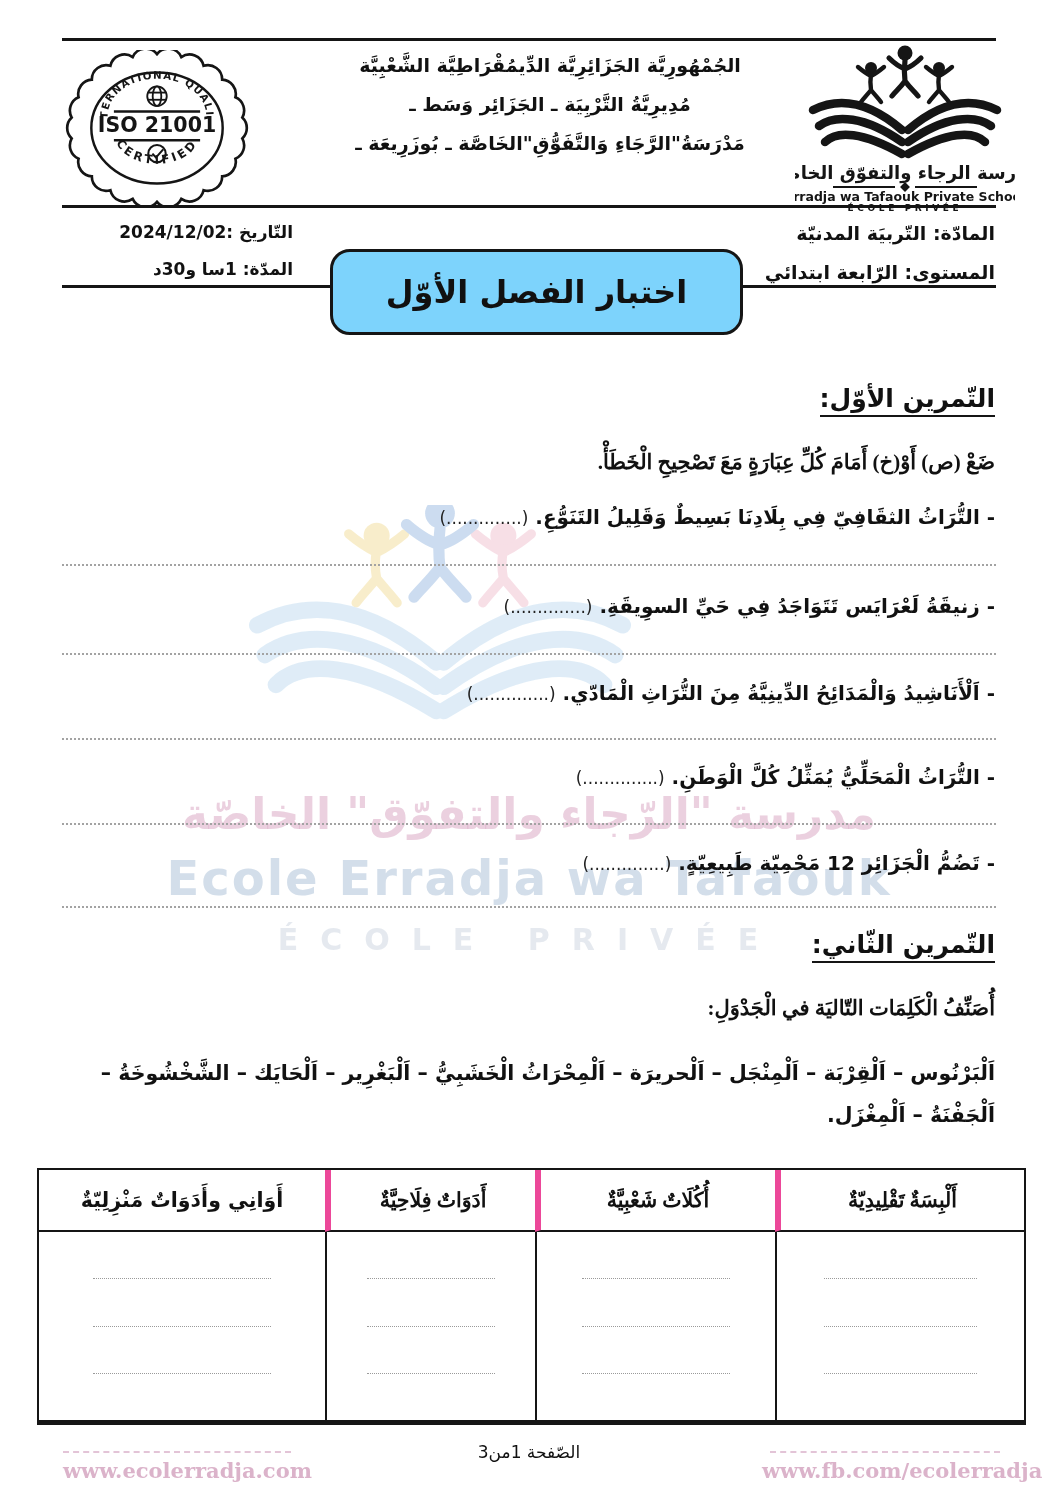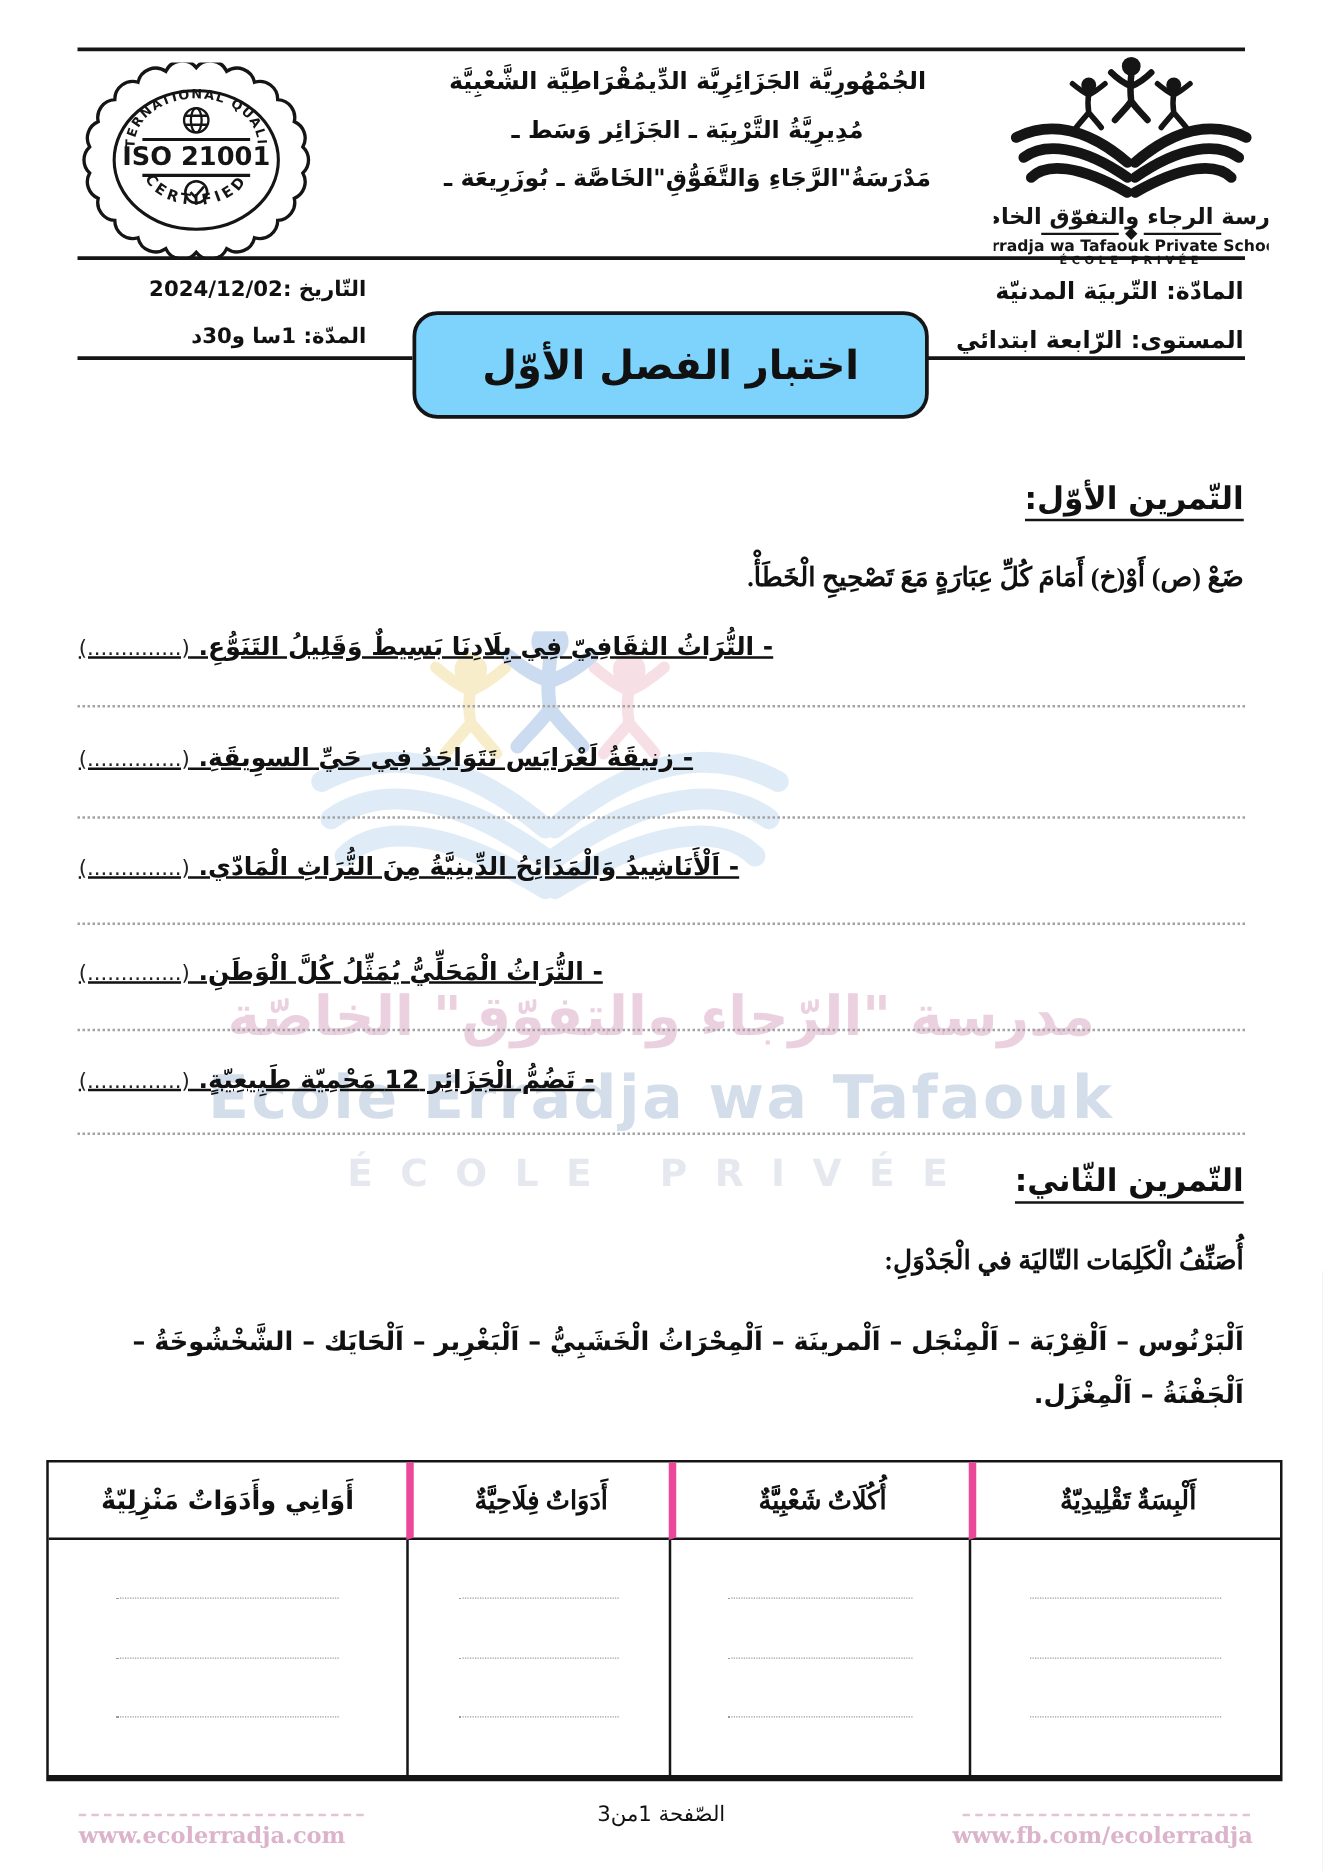--- a/index.html
+++ b/index.html
@@ -33,22 +33,22 @@
     display:flex; align-items:center; justify-content:center;
     font-size:32px; font-weight:bold; direction:rtl;
   }
   
   .ex-head{
     position:absolute; right:63px; direction:rtl; font-size:25px; font-weight:bold;
     border-bottom:2.5px solid #151515; padding-bottom:2px; z-index:2;
   }
   .ex-inst{position:absolute; right:63px; direction:rtl; font-size:21px; font-weight:bold; z-index:2;font-family:Liberation Serif, serif;}
   .stmt{
-    position:absolute; right:63px; left:63px; direction:rtl; text-align:left;
-    font-size:20px; font-weight:bold; z-index:2;text-decoration:underline;
+    position:absolute; right:63px; left:63px; direction:rtl; text-align:right;
+    font-size:20px; font-weight:bold; z-index:2;
   }
   .stmt .dots{font-weight:normal; font-size:17px; letter-spacing:1px; color:#222;}
   .sep{position:absolute; left:62px; width:934px; border-top:2px dotted #a3a3a3; z-index:2;}
   .words{
     position:absolute; right:63px; left:63px; direction:rtl; text-align:right;
     font-size:20.5px; font-weight:bold; line-height:42px; z-index:2;
   }
   
   .ctable{
     position:absolute; left:37px; top:1168px; width:985px; z-index:2;
@@ -65,21 +65,21 @@
   .th:not(:nth-child(4)){border-left:6px solid #ec4899;font-family:Liberation Serif, serif;}
   .td:not(:last-child){border-left:2px solid #151515;}
   .ansline{width:62%; border-top:1.6px dotted #9a9a9a; height:0;}
   
   .page-num{
     position:absolute; left:0; right:0; top:1442px; text-align:center;
     direction:rtl; font-size:17px; font-weight:normal; z-index:2;
   }
   .weblink{
     position:absolute; z-index:2; font-family:"DejaVu Serif","Liberation Serif",serif;
-    font-size:18px; font-weight:bold; color:#dbb3ca;
+    font-size:21px; font-weight:bold; color:#dbb3ca;
   }
   .webdash{position:absolute; border-top:2px dashed #e3c4d7; z-index:2;}
   
   .wm{position:absolute; z-index:1; pointer-events:none;}
   .wm-ar{
     left:0; right:0; top:788px; text-align:center; direction:rtl;
     font-size:44px; font-weight:bold; color:rgba(219,170,196,0.55);
   }
   .wm-en{
     left:0; right:0; top:850px; text-align:center;
@@ -242,21 +242,21 @@
   </div>
   <div class="sep" style="top:823px;"></div>
 
   <div class="stmt" style="top:851px;">
     <span>- تَضُمُّ الْجَزَائِر 12 مَحْمِيّة طَبِيعِيّةٍ. </span><span class="dots">(..............)</span>
   </div>
   <div class="sep" style="top:906px;"></div>
 
   <div class="ex-head" style="top:930px;margin-left:11px;">التّمرين الثّاني:</div>
   <div class="ex-inst" style="top:996px;">أُصَنِّفُ الْكَلِمَات التّاليَة في الْجَدْوَلِ:</div>
-  <div class="words" style="top:1052px;">اَلْبَرْنُوس – اَلْقِرْبَة – اَلْمِنْجَل – اَلْمرينَة – اَلْمِحْرَاثُ الْخَشَبِيُّ – اَلْبَغْرِير – اَلْحَايَك – الشَّخْشُوخَةُ – اَلْجَفْنَةُ – اَلْمِغْزَل.</div>
+  <div class="words" style="top:1052px;">اَلْبَرْنُوس – اَلْقِرْبَة – اَلْمِنْجَل – اَلْحريرَة – اَلْمِحْرَاثُ الْخَشَبِيُّ – اَلْبَغْرِير – اَلْحَايَك – الشَّخْشُوخَةُ – اَلْجَفْنَةُ – اَلْمِغْزَل.</div>
 
   <div class="ctable">
     <div class="th">أَلْبِسَةٌ تَقْلِيدِيّةٌ</div>
     <div class="th">أُكُلَاتٌ شَعْبِيَّةٌ</div>
     <div class="th">أَدَوَاتٌ فِلَاحِيَّةٌ</div>
     <div class="th">أَوَانِي وأَدَوَاتٌ مَنْزِلِيّةٌ</div>
     <div class="td">
       <div class="ansline"></div>
       <div class="ansline"></div>
       <div class="ansline"></div>

